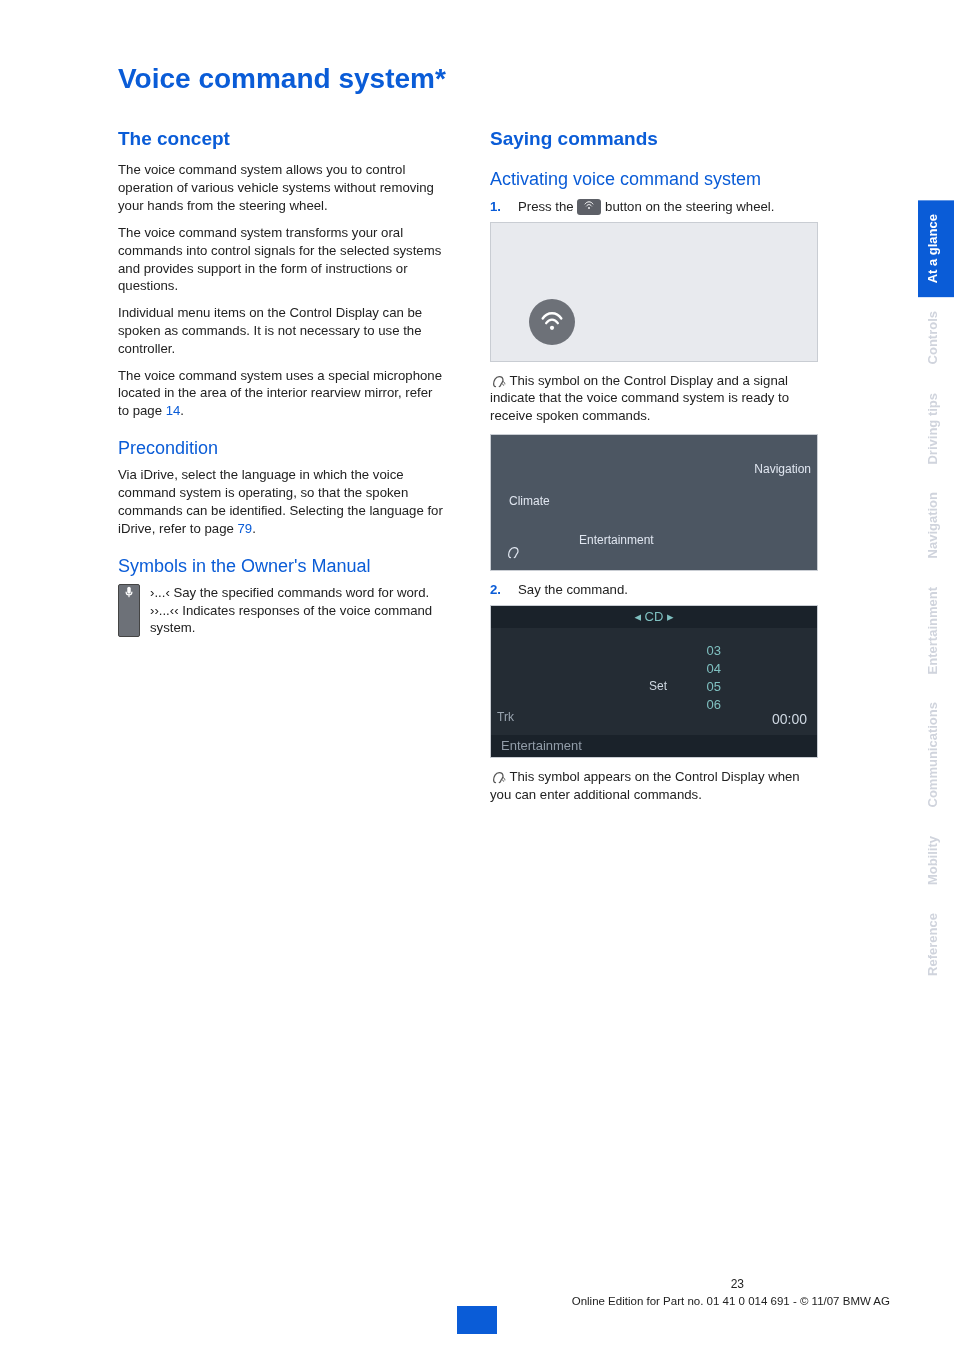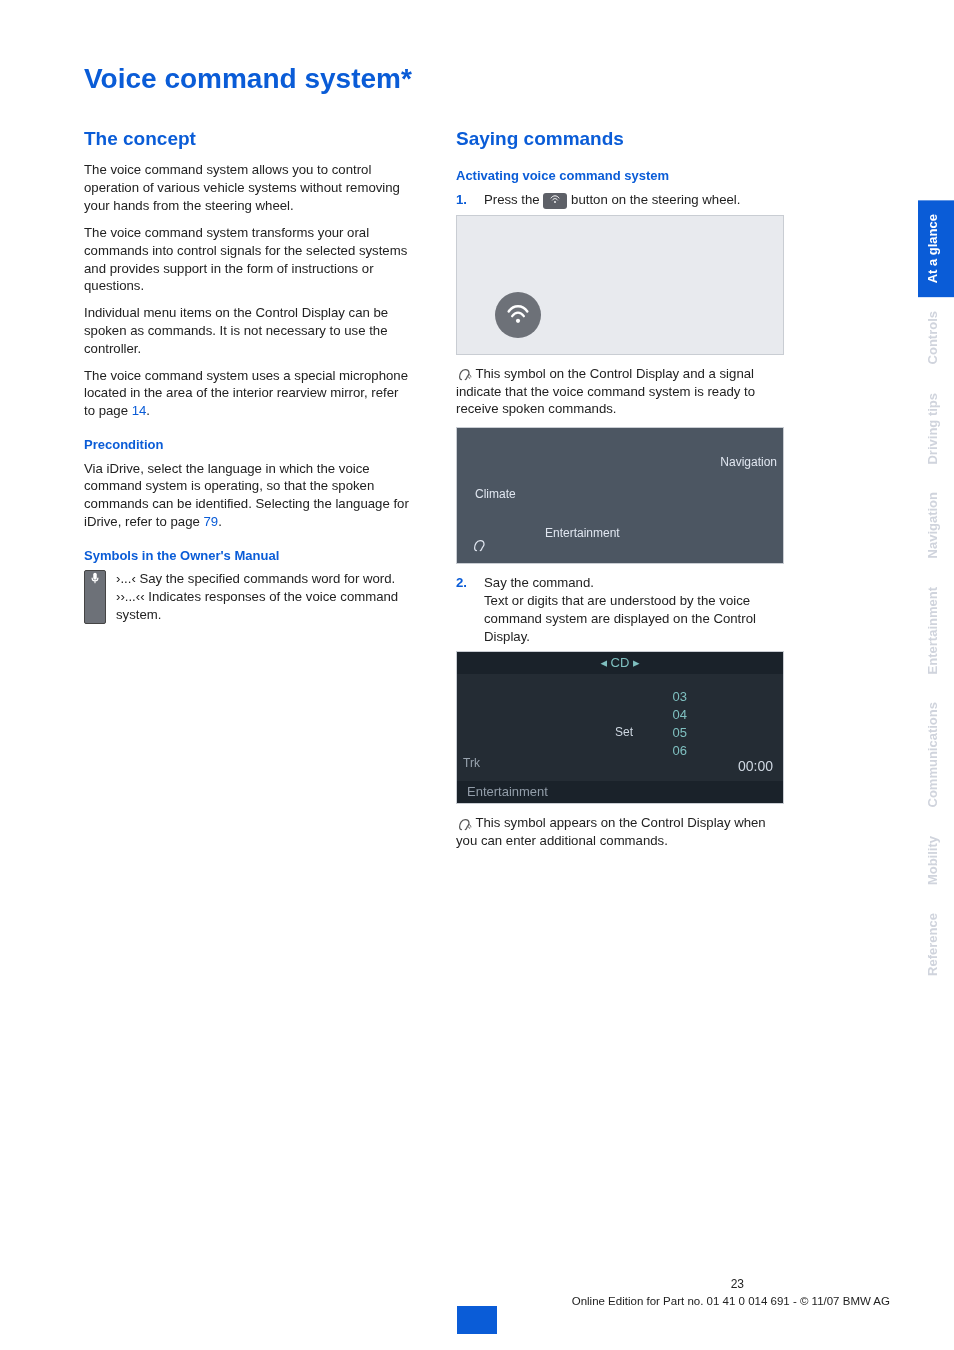--- a/index.html
+++ b/index.html
@@ -3,24 +3,24 @@
 <meta charset="utf-8">
 <style>
   html,body{margin:0;padding:0;background:#fff;font-family:Arial,Helvetica,sans-serif;color:#222;font-size:13.2px;line-height:1.35}
   .page{width:954px;height:1350px;position:relative;margin:0 auto;box-sizing:border-box;padding:60px 0 0 0;}
   
   .tabs{position:absolute;right:0;top:200px;width:36px;display:flex;flex-direction:column;gap:0}
   .tab{writing-mode:vertical-rl;transform:rotate(180deg);font-weight:bold;font-size:13px;padding:14px 6px;text-align:center}
   .tab.active{background:#0a5cd7;color:#fff}
   .tab.inactive{background:#fff;color:#d0d4dd}
   
-  .content{width:700px;margin-left:84px}
+  .content{width:700px;margin-left:118px}
   h1{font-size:28px;font-weight:bold;color:#0a5cd7;margin:0 0 28px 0}
   h2{font-size:19px;font-weight:bold;color:#0a5cd7;margin:0 0 10px 0}
-  h3{font-size:13px;font-weight:bold;color:#0a5cd7;margin:16px 0 6px 0}
+  h3{font-size:18px;font-weight:normal;color:#0a5cd7;margin:16px 0 6px 0}
   .cols{display:flex;gap:44px}
   .col{flex:1;min-width:0}
   p{margin:0 0 9px 0}
   .link{color:#0a5cd7}
   .numstep{color:#0a5cd7;font-weight:bold}
   .li{display:flex;gap:10px;margin-bottom:4px}
   .li .num{width:18px;flex:none}
   
   .micbox{display:inline-block;background:#6d7178;color:#fff;border:1px solid #444;border-radius:2px;font-size:10px;line-height:14px;padding:0 3px;vertical-align:middle}
   .pttbtn{display:inline-block;background:#5d6067;color:#fff;border-radius:3px;font-size:10px;line-height:14px;padding:0 4px;vertical-align:middle}
@@ -144,21 +144,20 @@
             <svg width="16" height="15" viewBox="0 0 24 24" fill="none">
               <path d="M8 20c-2 0-3-2-3-4 0-5 3-12 9-12 4 0 6 3 6 6 0 3-2 4-3 6-1 2-1 4-3 4" stroke="#e0e6f0" stroke-width="2" fill="none" stroke-linecap="round"></path>
             </svg>
           </span>
         </div>
 
         <div class="li">
           <span class="num numstep">2.</span>
           <div>
             <span>Say the command.</span><br>
-            <span>Text or digits that are understood by the voice command system are displayed on the Control Display.</span>
           </div>
         </div>
 
         <div class="fig fig3">
           <div class="topbar">◂   CD   ▸</div>
           <div class="tracks">
             <div>03</div>
             <div>04</div>
             <div>05</div>
             <div>06</div>

